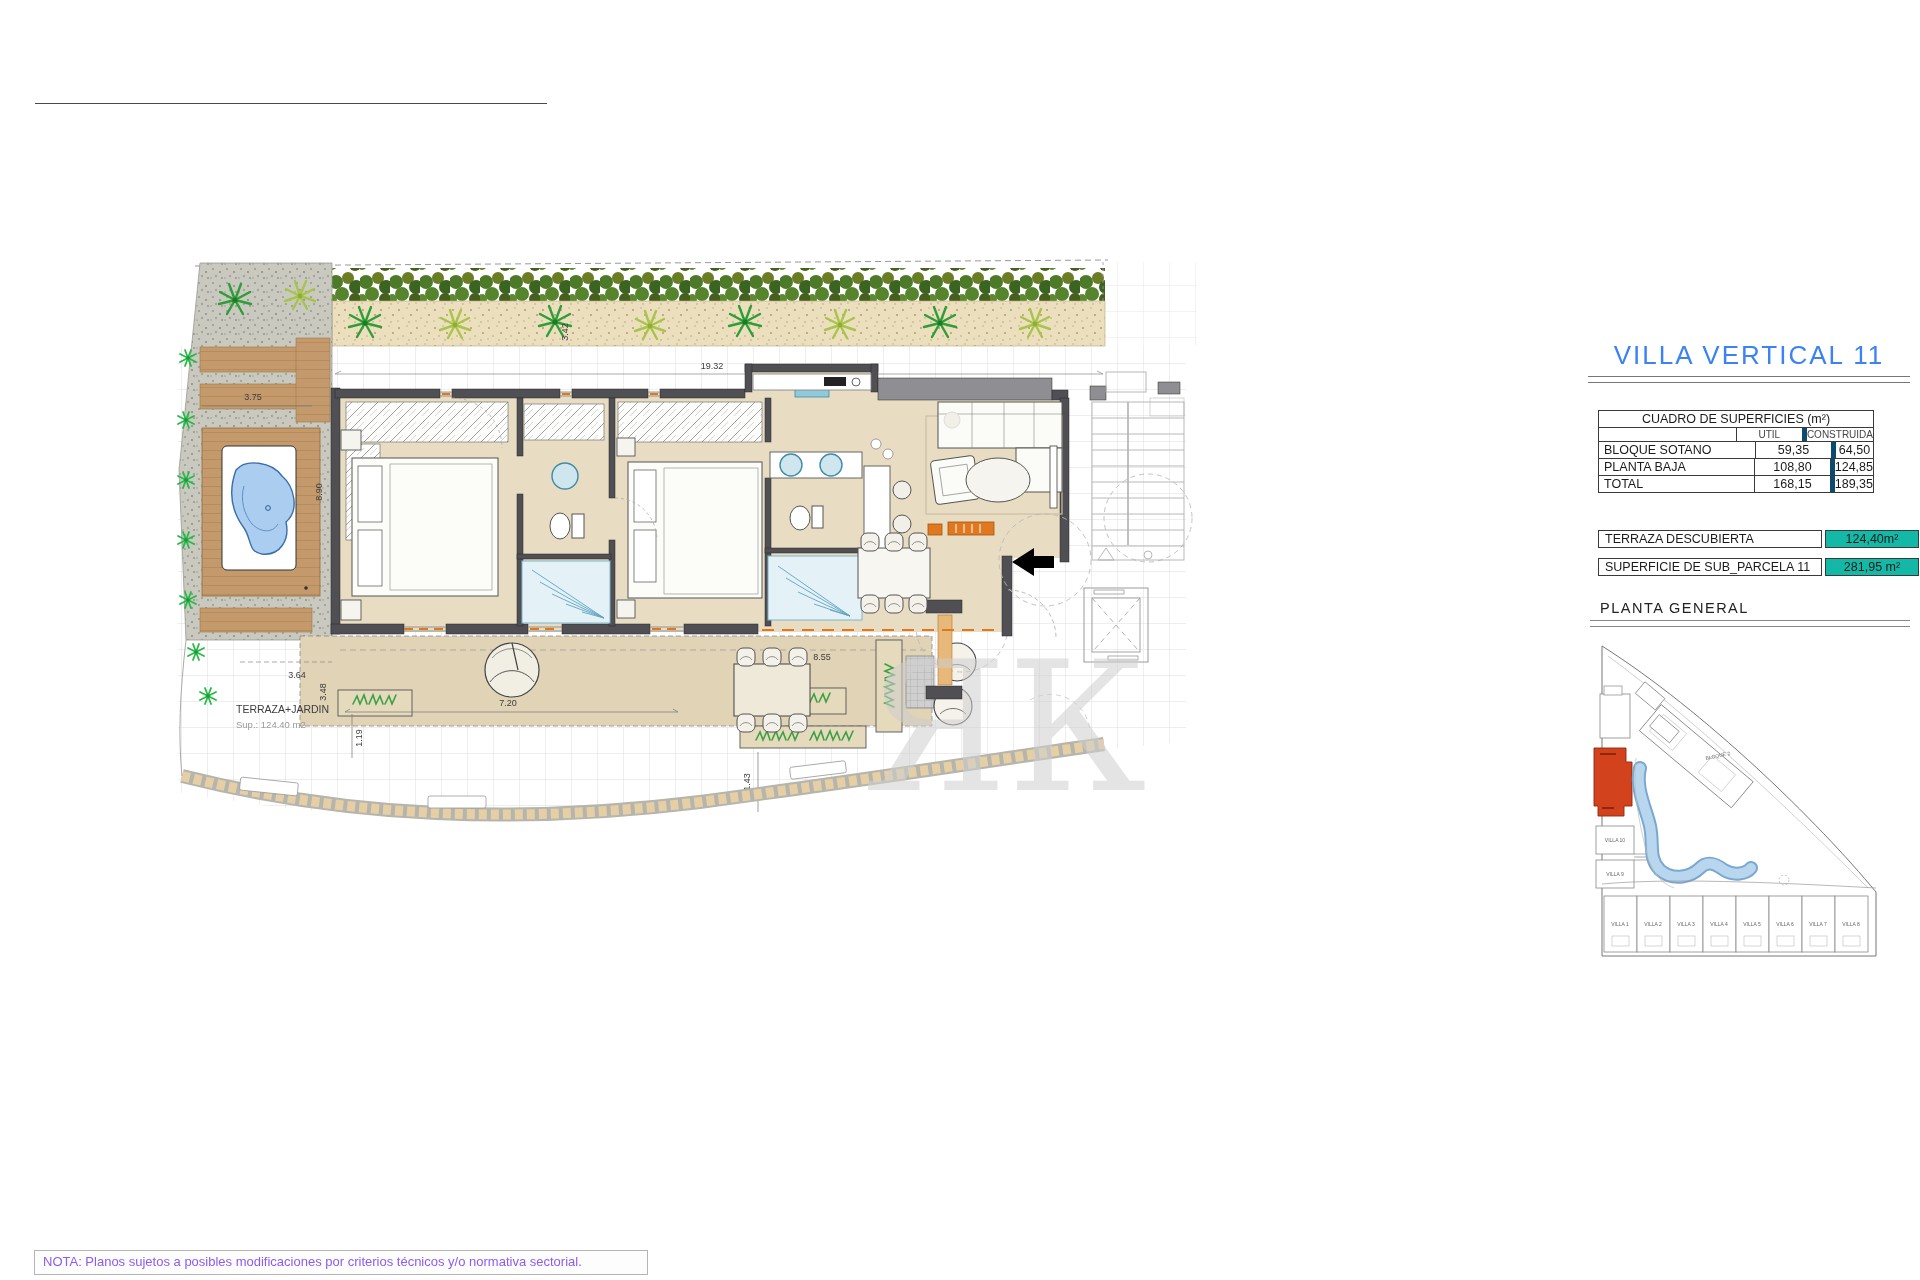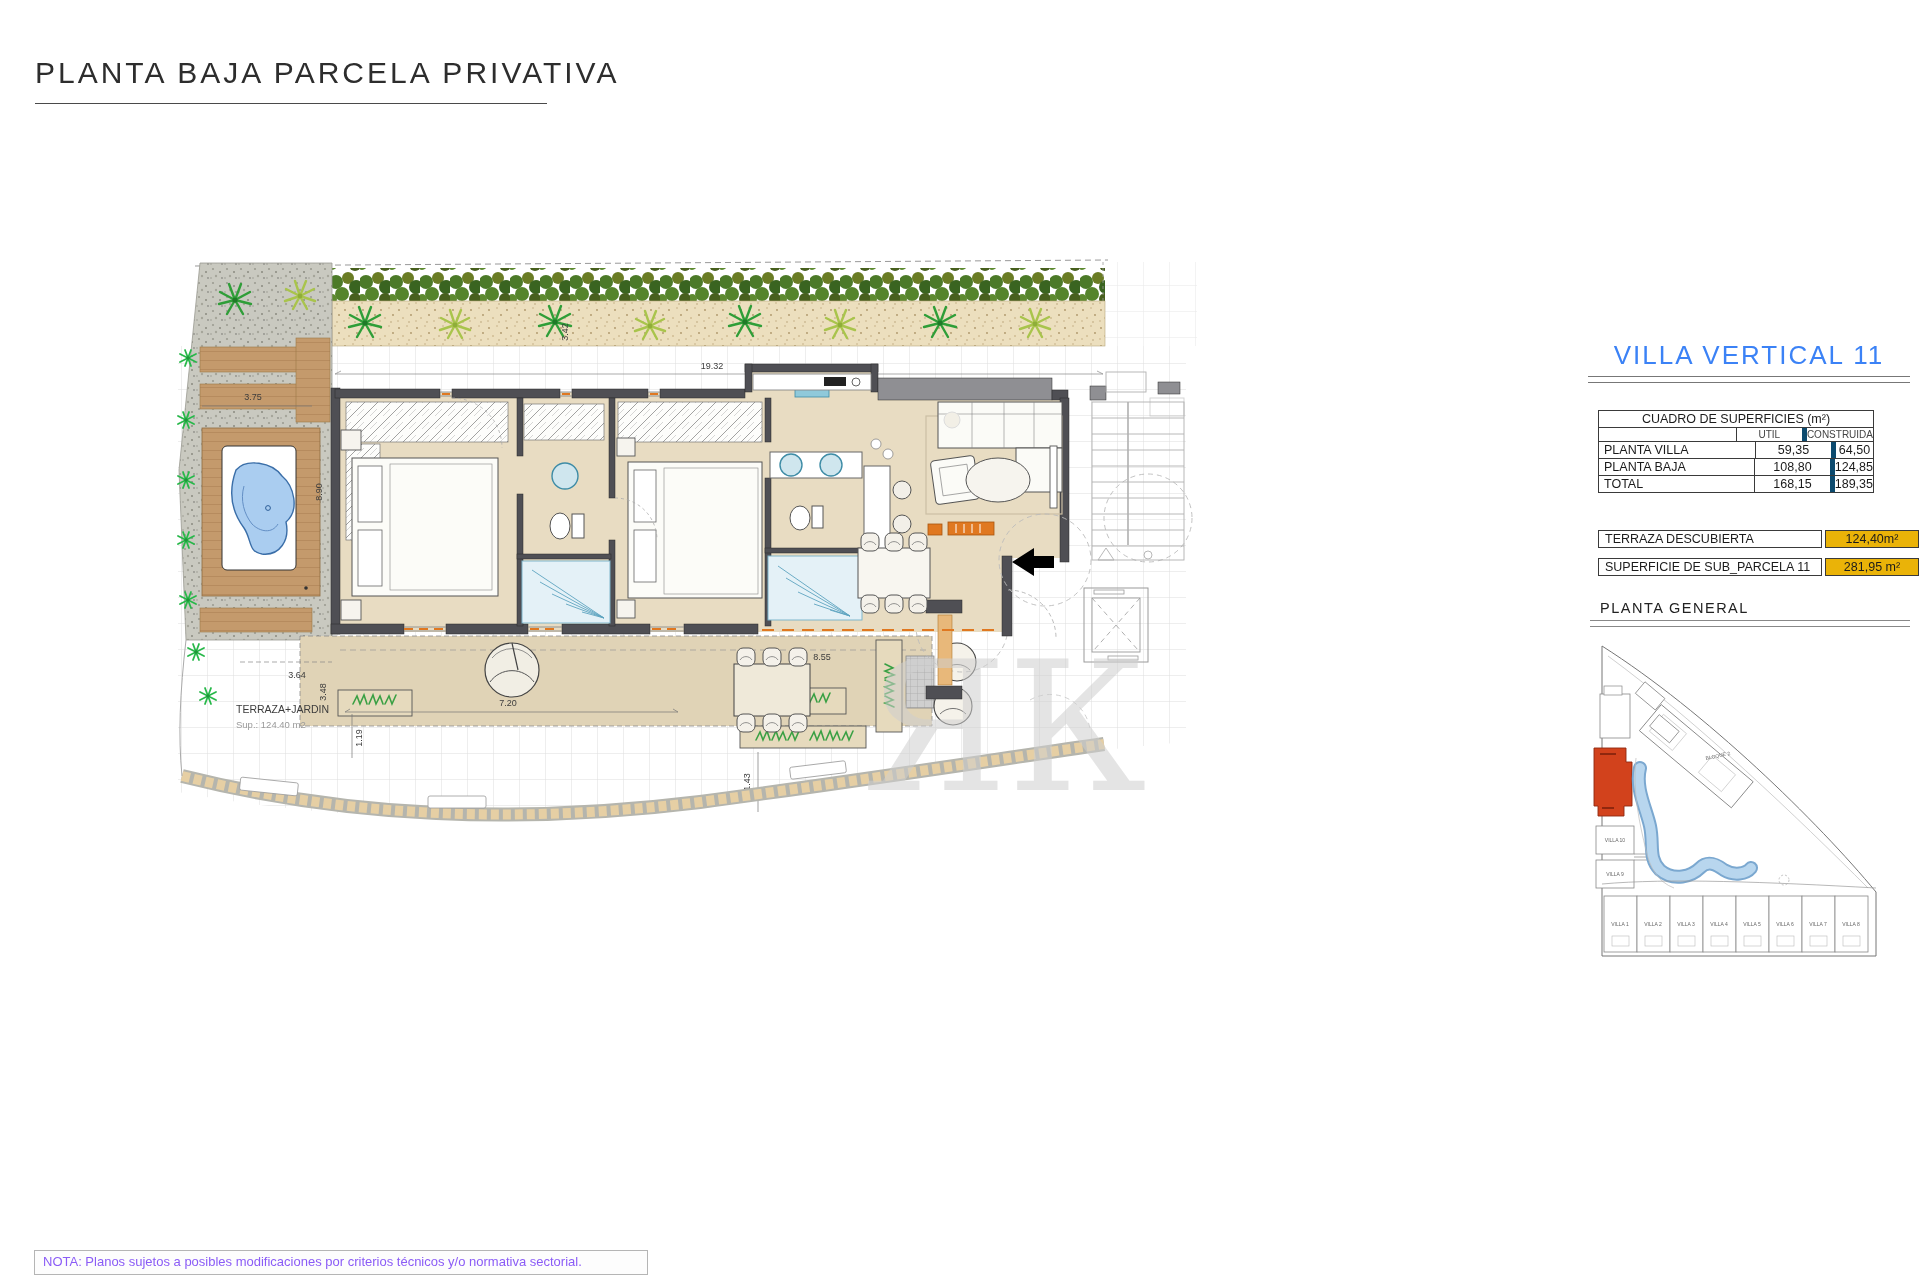--- a/index.html
+++ b/index.html
@@ -17,21 +17,21 @@
   .t-head{text-align:center;border-bottom:1px solid #3a3a3a;padding:1px 0;}
   .t-row{display:flex;border-bottom:1px solid #3a3a3a;}
   .t-row:last-child{border-bottom:none;}
   .t-c1{width:146px;padding:1px 5px;border-right:1px solid #3a3a3a;}
   .t-c2{width:75px;text-align:center;border-right:5px solid #0c4a6e;padding:1px 0;}
   .t-c3{flex:1;text-align:center;padding:1px 0;}
   .t-sub{font-size:10px;color:#444;}
   .mini-row{position:absolute;display:flex;font-size:12.5px;color:#1b1b1b;}
   .mini-label{border:1.4px solid #3a3a3a;width:210px;padding:1px 6px;background:#fff;}
   .mini-value{border:1.4px solid #3a3a3a;width:84px;padding:1px 4px;margin-left:3px;
-              background:#eab308;text-align:center;}
+              background:#14b8a6;text-align:center;}
   #pg-label{left:1600px;top:600px;font-size:14.5px;letter-spacing:1.5px;color:#222;}
   #pg-underline{left:1590px;top:620px;width:320px;height:5px;
                 border-top:1px solid #888;border-bottom:1px solid #888;}
   #note-box{left:34px;top:1250px;width:604px;height:23px;border:1px solid #b5b5b5;
             background:#fdfdfd;font-size:13px;color:#8b5cf6;line-height:22px;padding-left:8px;}
   svg{font-family:"Liberation Sans",sans-serif;}
   .dim{font-size:9px;fill:#3c3c3c;}
   .jardin1{font-size:10.5px;fill:#3c3c3c;}
   .jardin2{font-size:9.5px;fill:#9a9a9a;}
   .sp-label{font-size:5px;fill:#666;}
@@ -435,35 +435,34 @@
       <path d="M182,776 C 350,818 520,824 700,802 C 850,782 980,762 1104,744" stroke="#e6cfa4" stroke-width="10" stroke-dasharray="8 4"></path>
       <rect x="240" y="780" width="58" height="13" rx="2" fill="#fff" stroke="#999" stroke-width="0.8" transform="rotate(6 269 786)"></rect>
       <rect x="428" y="796" width="58" height="12" rx="2" fill="#fff" stroke="#999" stroke-width="0.8"></rect>
       <rect x="790" y="764" width="56" height="12" rx="2" fill="#fff" stroke="#999" stroke-width="0.8" transform="rotate(-7 818 770)"></rect>
       <path d="M186,640 C 180,692 178,736 182,776" stroke="#aaa" stroke-width="1"></path>
     </g>
 
     <text x="862" y="790" font-family="'DejaVu Serif',serif" font-size="180" fill="#cfcfcf" opacity="0.55">ЯК</text>
   </svg>
 
-  <div class="abs" id="page-title">PLANTA BAJA PARCELA PRIVATIVA</div>
   <div class="abs" id="title-underline"></div>
 
   <div class="abs" id="villa-title">VILLA VERTICAL 11</div>
   <div class="abs" id="villa-underline"></div>
 
   <div class="abs" id="surf-table">
     <div class="t-head">CUADRO DE SUPERFICIES (m²)</div>
     <div class="t-row t-sub">
       <div class="t-c1"></div>
       <div class="t-c2">UTIL</div>
       <div class="t-c3">CONSTRUIDA</div>
     </div>
     <div class="t-row">
-      <div class="t-c1">PLANTA VILLA</div>
+      <div class="t-c1">BLOQUE SOTANO</div>
       <div class="t-c2">59,35</div>
       <div class="t-c3">64,50</div>
     </div>
     <div class="t-row">
       <div class="t-c1">PLANTA BAJA</div>
       <div class="t-c2">108,80</div>
       <div class="t-c3">124,85</div>
     </div>
     <div class="t-row">
       <div class="t-c1">TOTAL</div>

